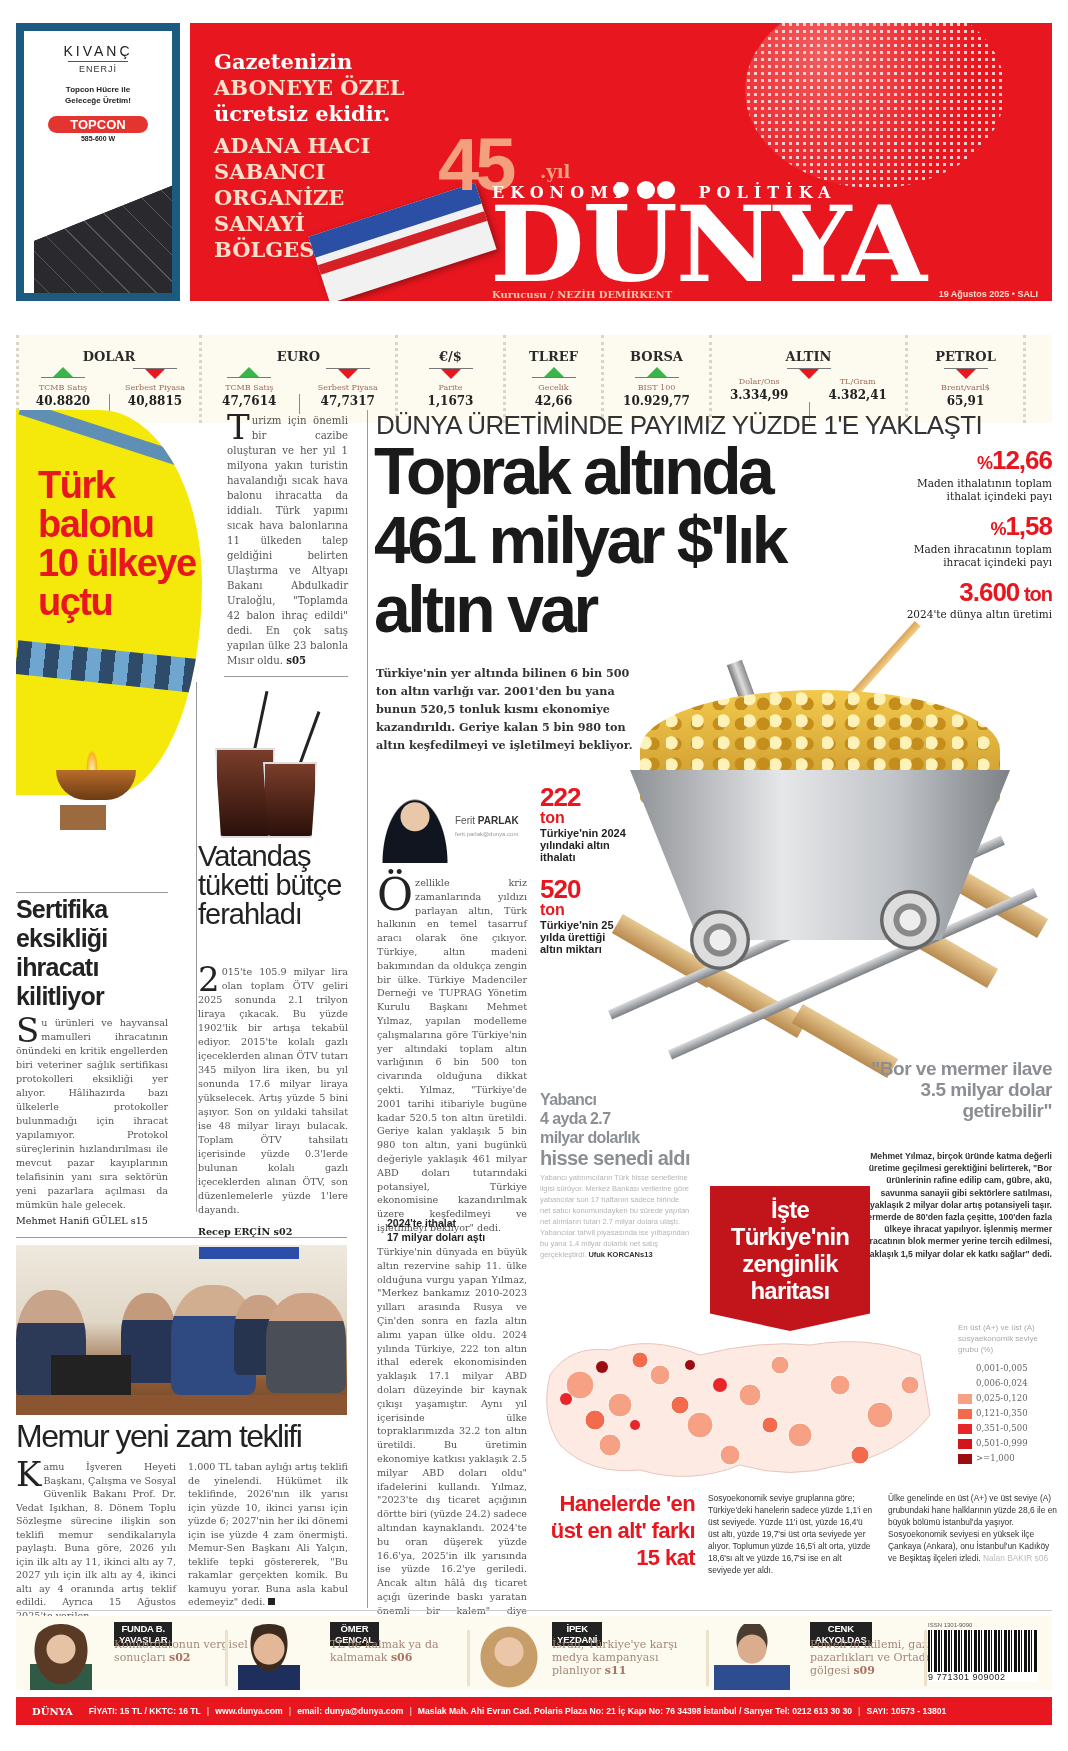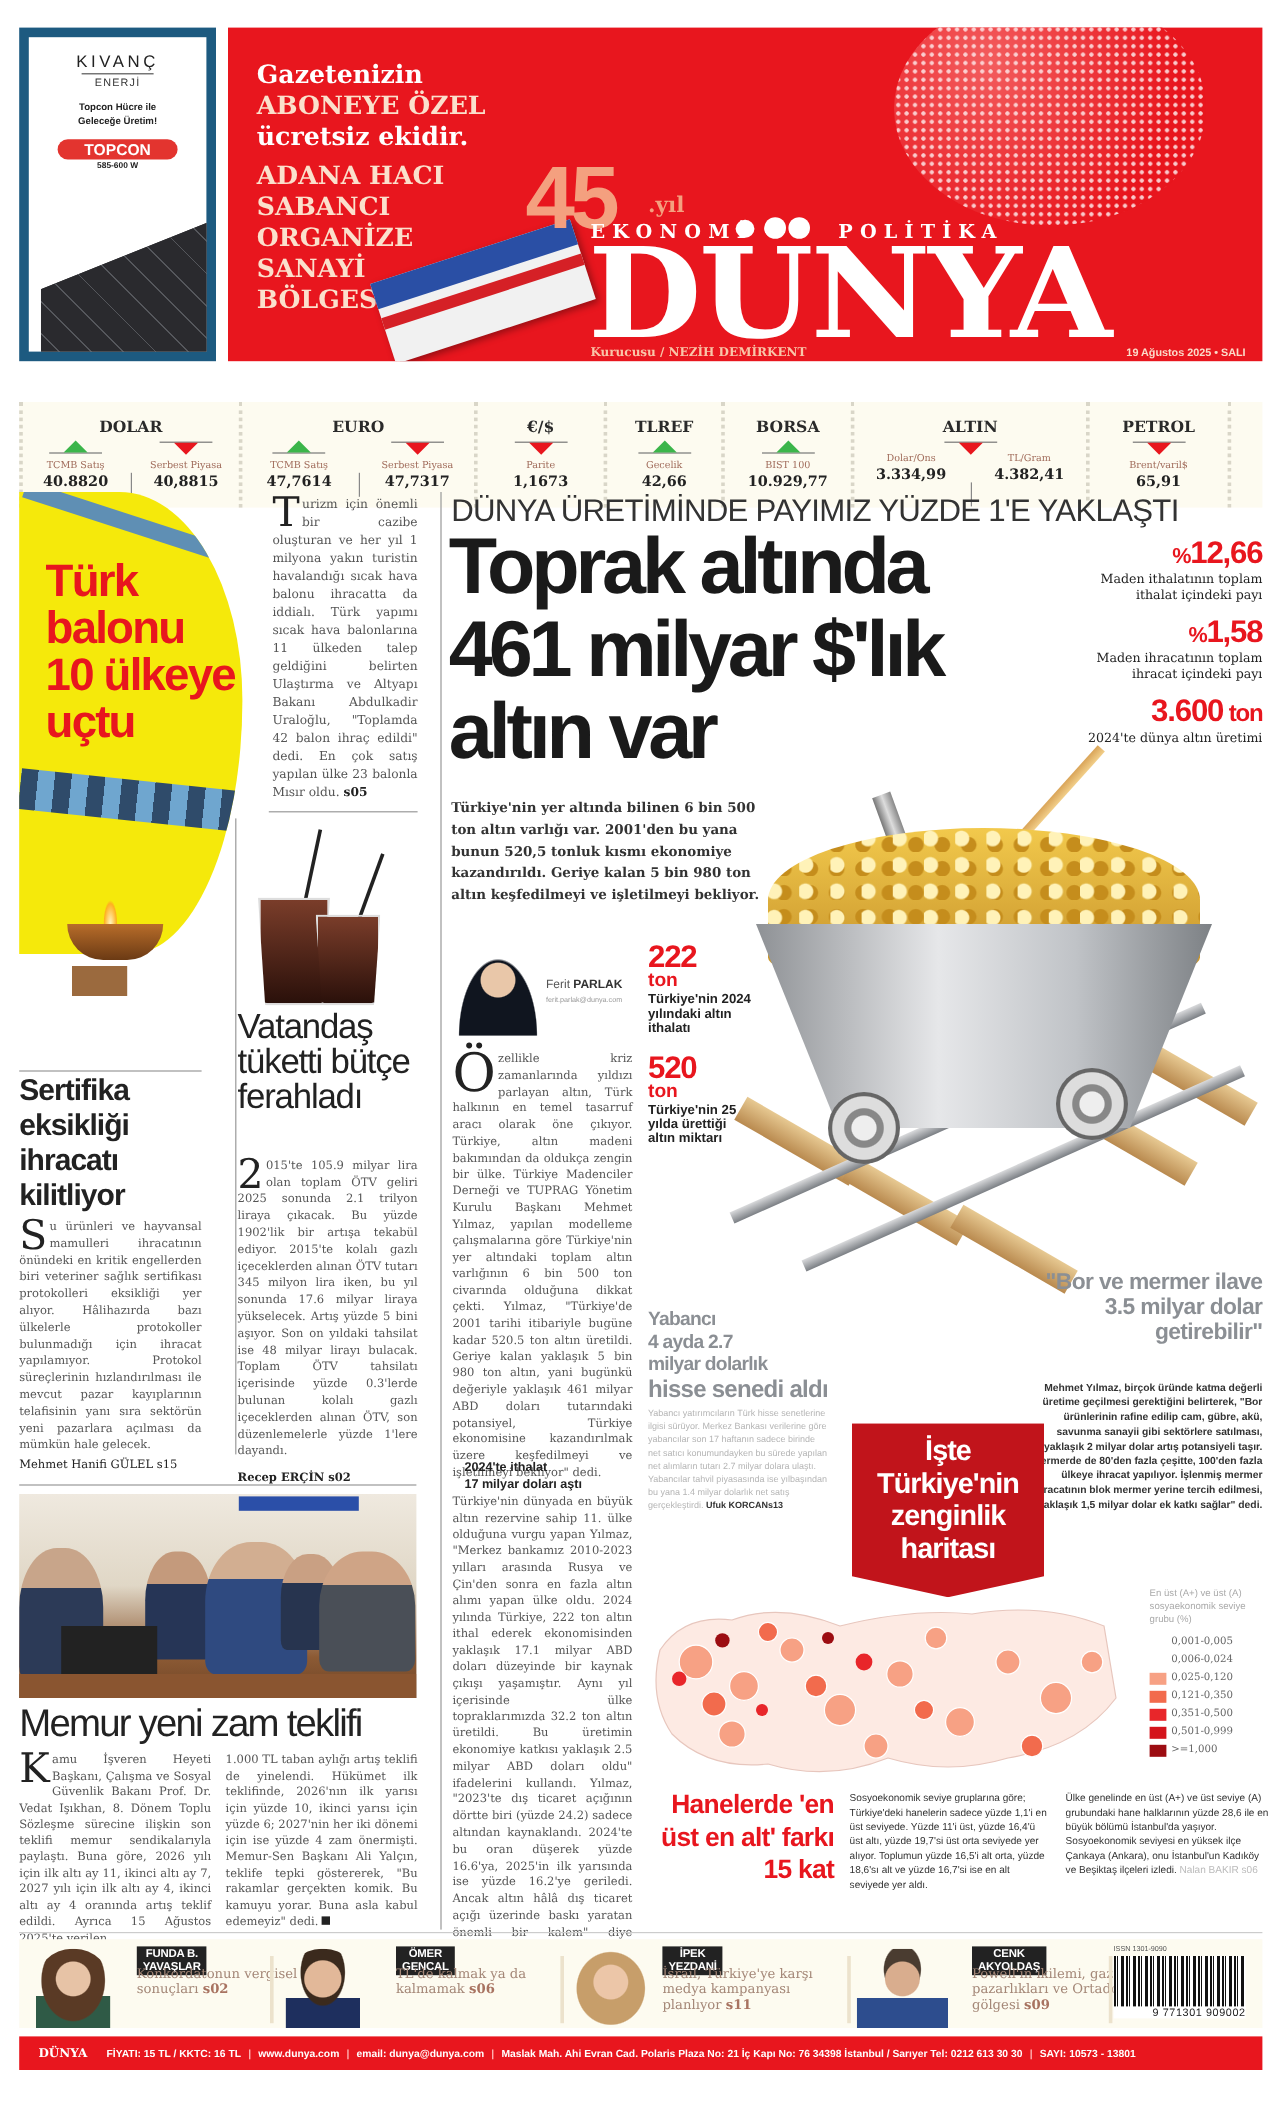--- a/index.html
+++ b/index.html
@@ -152,21 +152,21 @@
   #columnists { left: 16px; top: 1616px; width: 1036px; height: 74px; background: #fdfbf0; }
   .cm { position: absolute; top: 0; height: 74px; }
   .cm .face { position: absolute; left: 0; bottom: 0; width: 62px; height: 66px; border-radius: 30px 30px 0 0; }
   .cm .tag { position: absolute; top: 6px; background: #222; color: #fff; font-family: "Liberation Sans", sans-serif; font-weight: bold; font-size: 9.5px; padding: 1px 5px; letter-spacing: -0.2px; text-align: center; }
   .cm .ttl { position: absolute; top: 22px; font-family: "DejaVu Serif", serif; font-size: 11px; line-height: 13px; color: #a48777; width: 150px; }
   .cm .ttl b { color: #a87361; }
   .sep { position: absolute; top: 14px; width: 3px; height: 56px; background: #ece2cc; }
   #barcode { position: absolute; right: 14px; top: 6px; width: 110px; }
   #barcode .issn { font-family: "Liberation Sans", sans-serif; font-size: 6px; color: #555; }
   #barcode .bars { height: 44px; margin-top: 2px; background: repeating-linear-gradient(90deg, #111 0 2px, #fff 2px 3px, #111 3px 4px, #fff 4px 6px, #111 6px 9px, #fff 9px 10px); }
-  #barcode .code { font-family: "Liberation Sans", sans-serif; font-size: 9px; color: #222; margin-top: -2px; background: #fff; letter-spacing: 0.5px; text-align: right; }
+  #barcode .code { font-family: "Liberation Sans", sans-serif; font-size: 9px; color: #222; margin-top: -2px; background: #fff; letter-spacing: 0.5px; }
 
   
   #footer { left: 16px; top: 1697px; width: 1036px; height: 28px; background: #e8161e; color: #fff; font-family: "Liberation Sans", sans-serif; font-weight: bold; font-size: 8.6px; display: flex; align-items: center; padding-left: 16px; white-space: nowrap; }
   #footer .logo { font-family: "DejaVu Serif", serif; font-size: 10px; margin-right: 16px; }
   #footer .sep { position: static; display: inline-block; width: auto; height: auto; background: none; margin: 0 6px; color: #ffb3b3; }
 </style>
 </head>
 <body>
 
 <div id="ad" class="abs">

